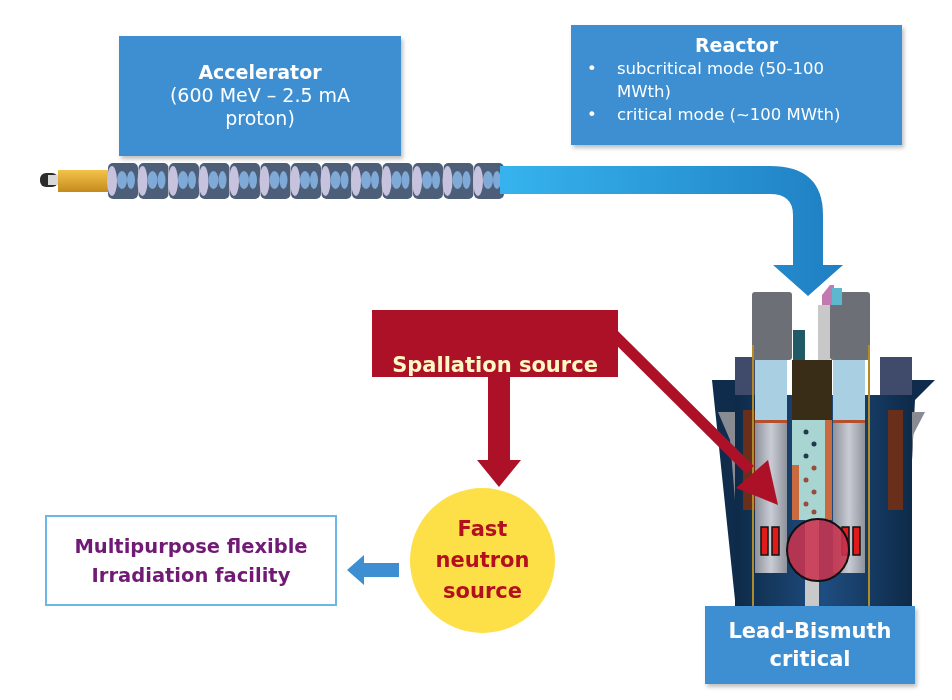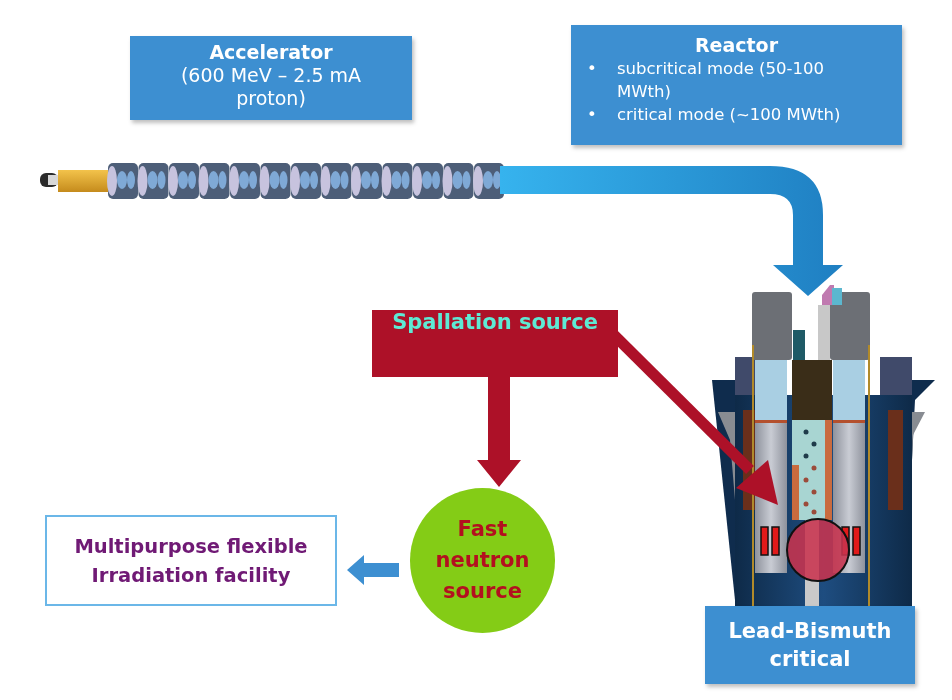--- a/index.html
+++ b/index.html
@@ -2,28 +2,28 @@
 <html><head>
 <meta charset="utf-8">
 <style>
   html, body { margin: 0; padding: 0; background: #ffffff; }
   body { width: 952px; height: 700px; position: relative; overflow: hidden;
          font-family: "DejaVu Sans", sans-serif; }
   .abs { position: absolute; }
   .bluebox { background: #3d8fd1; color: #ffffff; box-shadow: 2px 3px 4px rgba(0,0,0,0.25); }
   .box-title { font-weight: bold; font-size: 19px; text-align: center; line-height: 24px; }
   .box-line { font-size: 19px; text-align: center; line-height: 23px; }
-  #accel-box { left: 130px; top: 36px; width: 282px; height: 84px; padding-top: 4px; box-sizing: border-box; }
+  #accel-box { left: 119px; top: 36px; width: 282px; height: 120px; padding-top: 24px; box-sizing: border-box; }
   #reactor-box { left: 571px; top: 25px; width: 331px; height: 120px; padding-top: 8px; box-sizing: border-box; }
   #reactor-box ul { margin: 0; padding: 0; list-style: none; }
   #reactor-box li { position: relative; padding-left: 46px; font-size: 16.5px; line-height: 23px; }
   #reactor-box li .bullet { position: absolute; left: 16px; top: 0; }
-  #spall-box { left: 372px; top: 310px; width: 246px; height: 67px; background: #ad1128; color: #5eead4;
-               font-weight: bold; font-size: 21px; display: flex; align-items: flex-start; justify-content: center; }
-  #fast-circle { left: 410px; top: 488px; width: 145px; height: 145px; border-radius: 50%; background: #84cc16;
+  #spall-box { left: 372px; top: 310px; width: 246px; height: 67px; background: #ad1128; color: #fef9c3;
+               font-weight: bold; font-size: 21px; display: flex; align-items: flex-end; justify-content: center; }
+  #fast-circle { left: 410px; top: 488px; width: 145px; height: 145px; border-radius: 50%; background: #fde047;
                  color: #b3101f; font-weight: bold; font-size: 21px; text-align: center; line-height: 31px;
                  display: flex; flex-direction: column; align-items: center; justify-content: center; }
   #irr-box { left: 45px; top: 515px; width: 292px; height: 91px; border: 2px solid #6bb7e8; box-sizing: border-box;
              color: #701a75; font-weight: bold; font-size: 19.5px; text-align: center; line-height: 29px;
              display: flex; flex-direction: column; align-items: center; justify-content: center; background:#fff; }
   #coolant-box { left: 705px; top: 606px; width: 210px; height: 78px; display: flex; flex-direction: column;
                  align-items: center; justify-content: center; font-weight: bold; font-size: 21px; line-height: 28px; }
   svg { position: absolute; left: 0; top: 0; }
 </style>
 </head>

